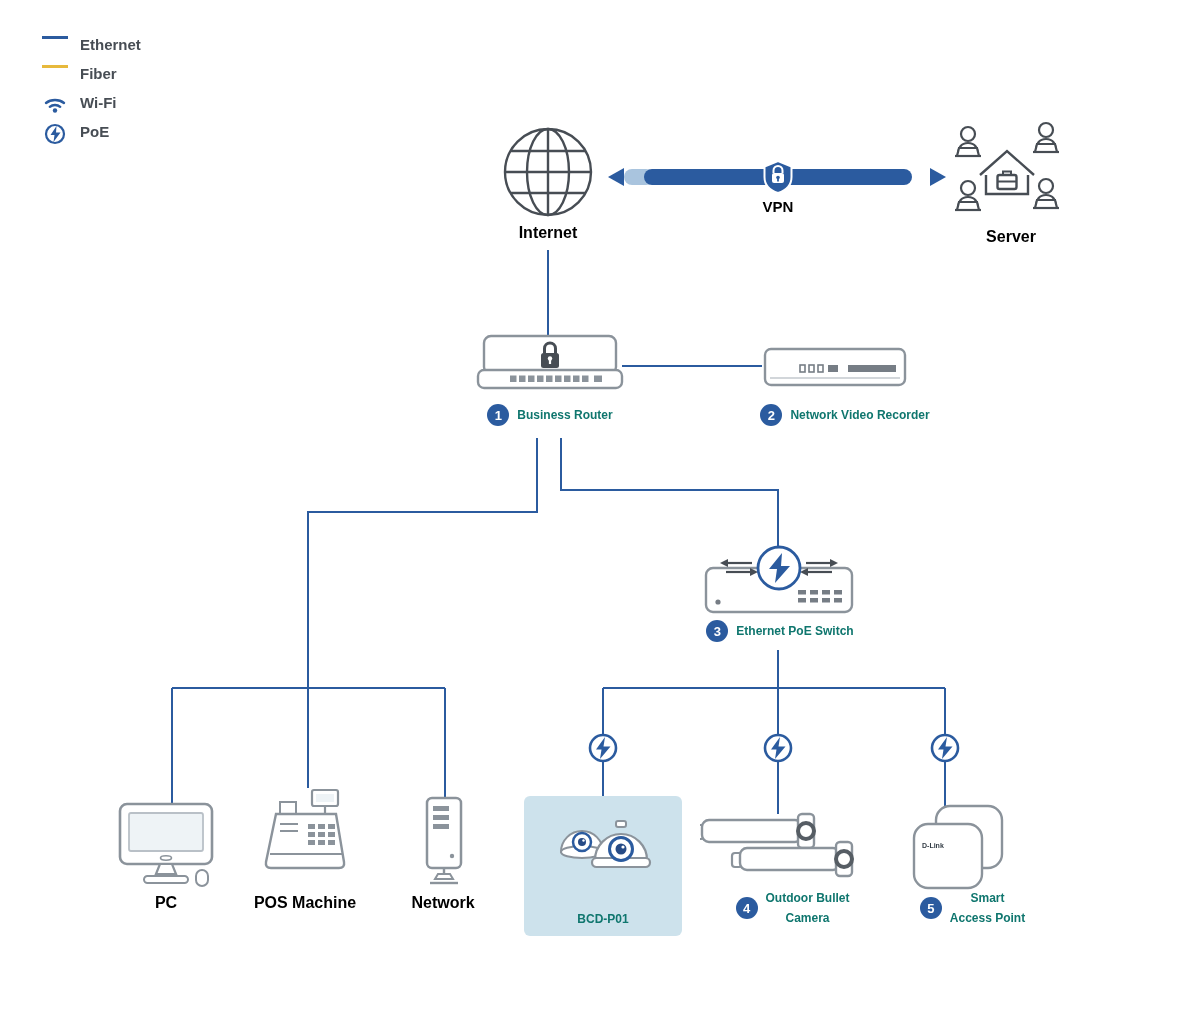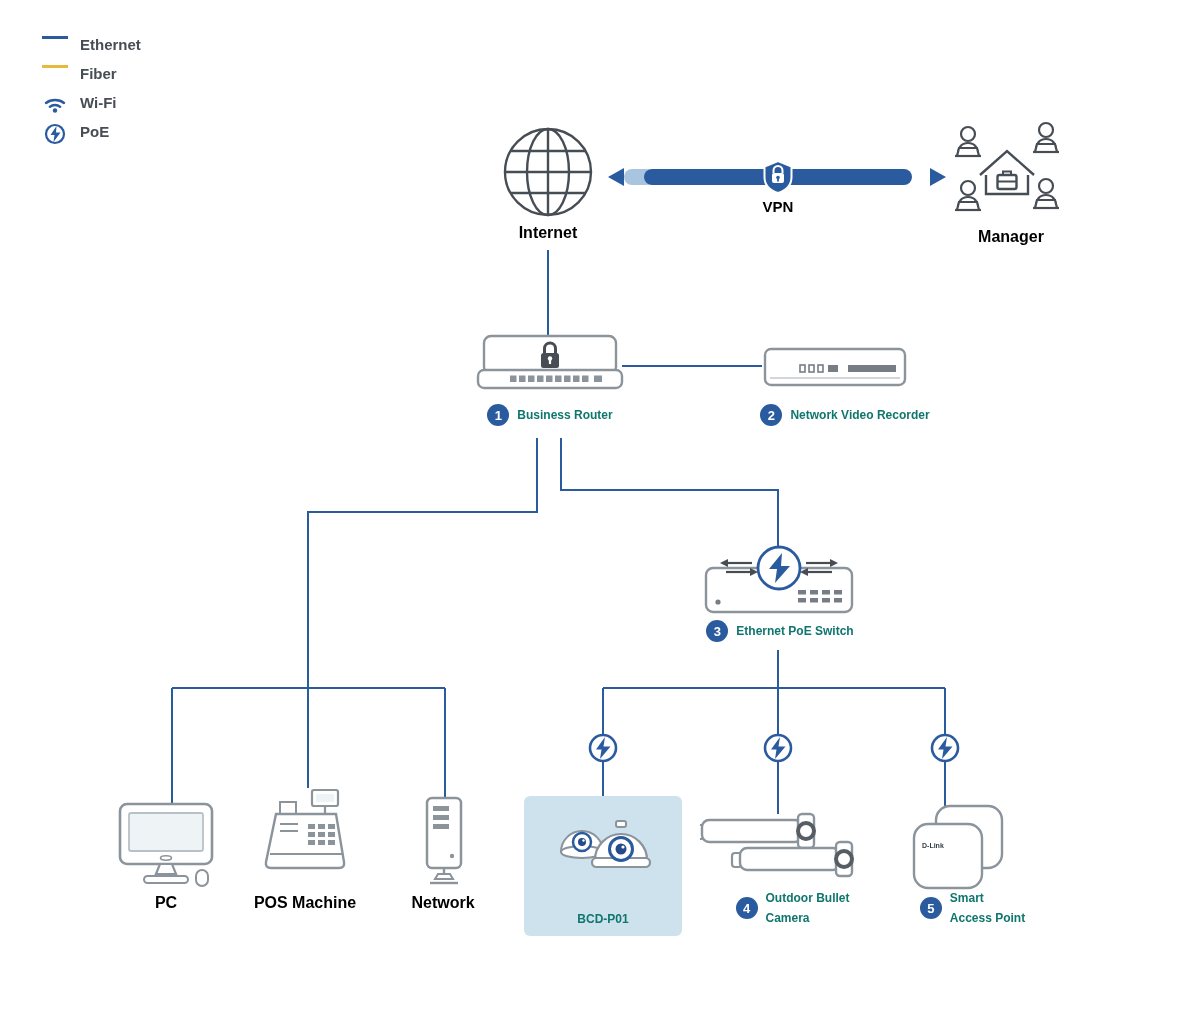--- a/index.html
+++ b/index.html
@@ -4,21 +4,21 @@
 <style>
   html,body{margin:0;padding:0;background:#ffffff;}
   #stage{position:relative;width:1200px;height:1034px;background:#ffffff;overflow:hidden;
          font-family:"Liberation Sans",sans-serif;}
   .abs{position:absolute;}
   svg{display:block;}
   .lbl-dark{color:#000000;font-size:16px;font-weight:700;}
   .lbl-teal{color:#0f766e;font-size:12px;font-weight:700;}
   .lbl-center{text-align:center;}
   .row{display:flex;align-items:center;justify-content:center;gap:8px;}
-  .col{display:flex;flex-direction:column;line-height:20px;}
+  .col{display:flex;flex-direction:column;align-items:center;line-height:20px;}
   .num{display:inline-flex;align-items:center;justify-content:center;
        width:22px;height:22px;border-radius:50%;background:#2b5b9f;color:#fff;
        font-size:13px;font-weight:700;flex:0 0 auto;}
   .legend{position:absolute;left:40px;top:36px;display:flex;flex-direction:column;gap:8px;}
   .legend-row{display:flex;align-items:flex-start;gap:10px;height:21px;}
   .legend-ic{width:30px;display:flex;align-items:center;justify-content:center;flex:0 0 auto;}
   .legend-txt{color:#474d54;font-size:15px;font-weight:700;}
   .swatch{width:26px;height:0;border-top:3px solid #2b5b9f;}
   .swatch.gold{border-top-color:#e7b93c;}
   .bcd-card{position:absolute;left:524px;top:796px;width:158px;height:140px;
@@ -139,21 +139,21 @@
       </g>
       <g transform="translate(65,52)" stroke-width="2.4">
         <path d="M-21,3 L-21,26 L21,26 L21,3 Z"></path>
         <path d="M-27,7 L0,-17 L27,7" fill="#ffffff"></path>
         <rect x="-9.5" y="7" width="19" height="14" rx="2"></rect>
         <path d="M-4,7 v-3.5 h8 v3.5" fill="none" stroke-width="2"></path>
         <line x1="-9.5" y1="13.5" x2="9.5" y2="13.5" stroke-width="2"></line>
       </g>
     </g>
   </svg>
-  <div class="abs lbl-dark lbl-center" style="left:946px;top:228px;width:130px;">Manager</div>
+  <div class="abs lbl-dark lbl-center" style="left:946px;top:228px;width:130px;">Server</div>
 
   <svg class="abs" style="left:470px;top:330px;" width="160" height="68">
     <rect x="14" y="6" width="132" height="38" rx="7" fill="#fff" stroke="#8b939b" stroke-width="2.4"></rect>
     <rect x="8" y="40" width="144" height="18" rx="6" fill="#fff" stroke="#8b939b" stroke-width="2.4"></rect>
     <g fill="#8b939b">
       <rect x="40" y="45.5" width="6.5" height="6.5"></rect>
         <rect x="49" y="45.5" width="6.5" height="6.5"></rect>
       <rect x="58" y="45.5" width="6.5" height="6.5"></rect>
         <rect x="67" y="45.5" width="6.5" height="6.5"></rect>
       <rect x="76" y="45.5" width="6.5" height="6.5"></rect>

